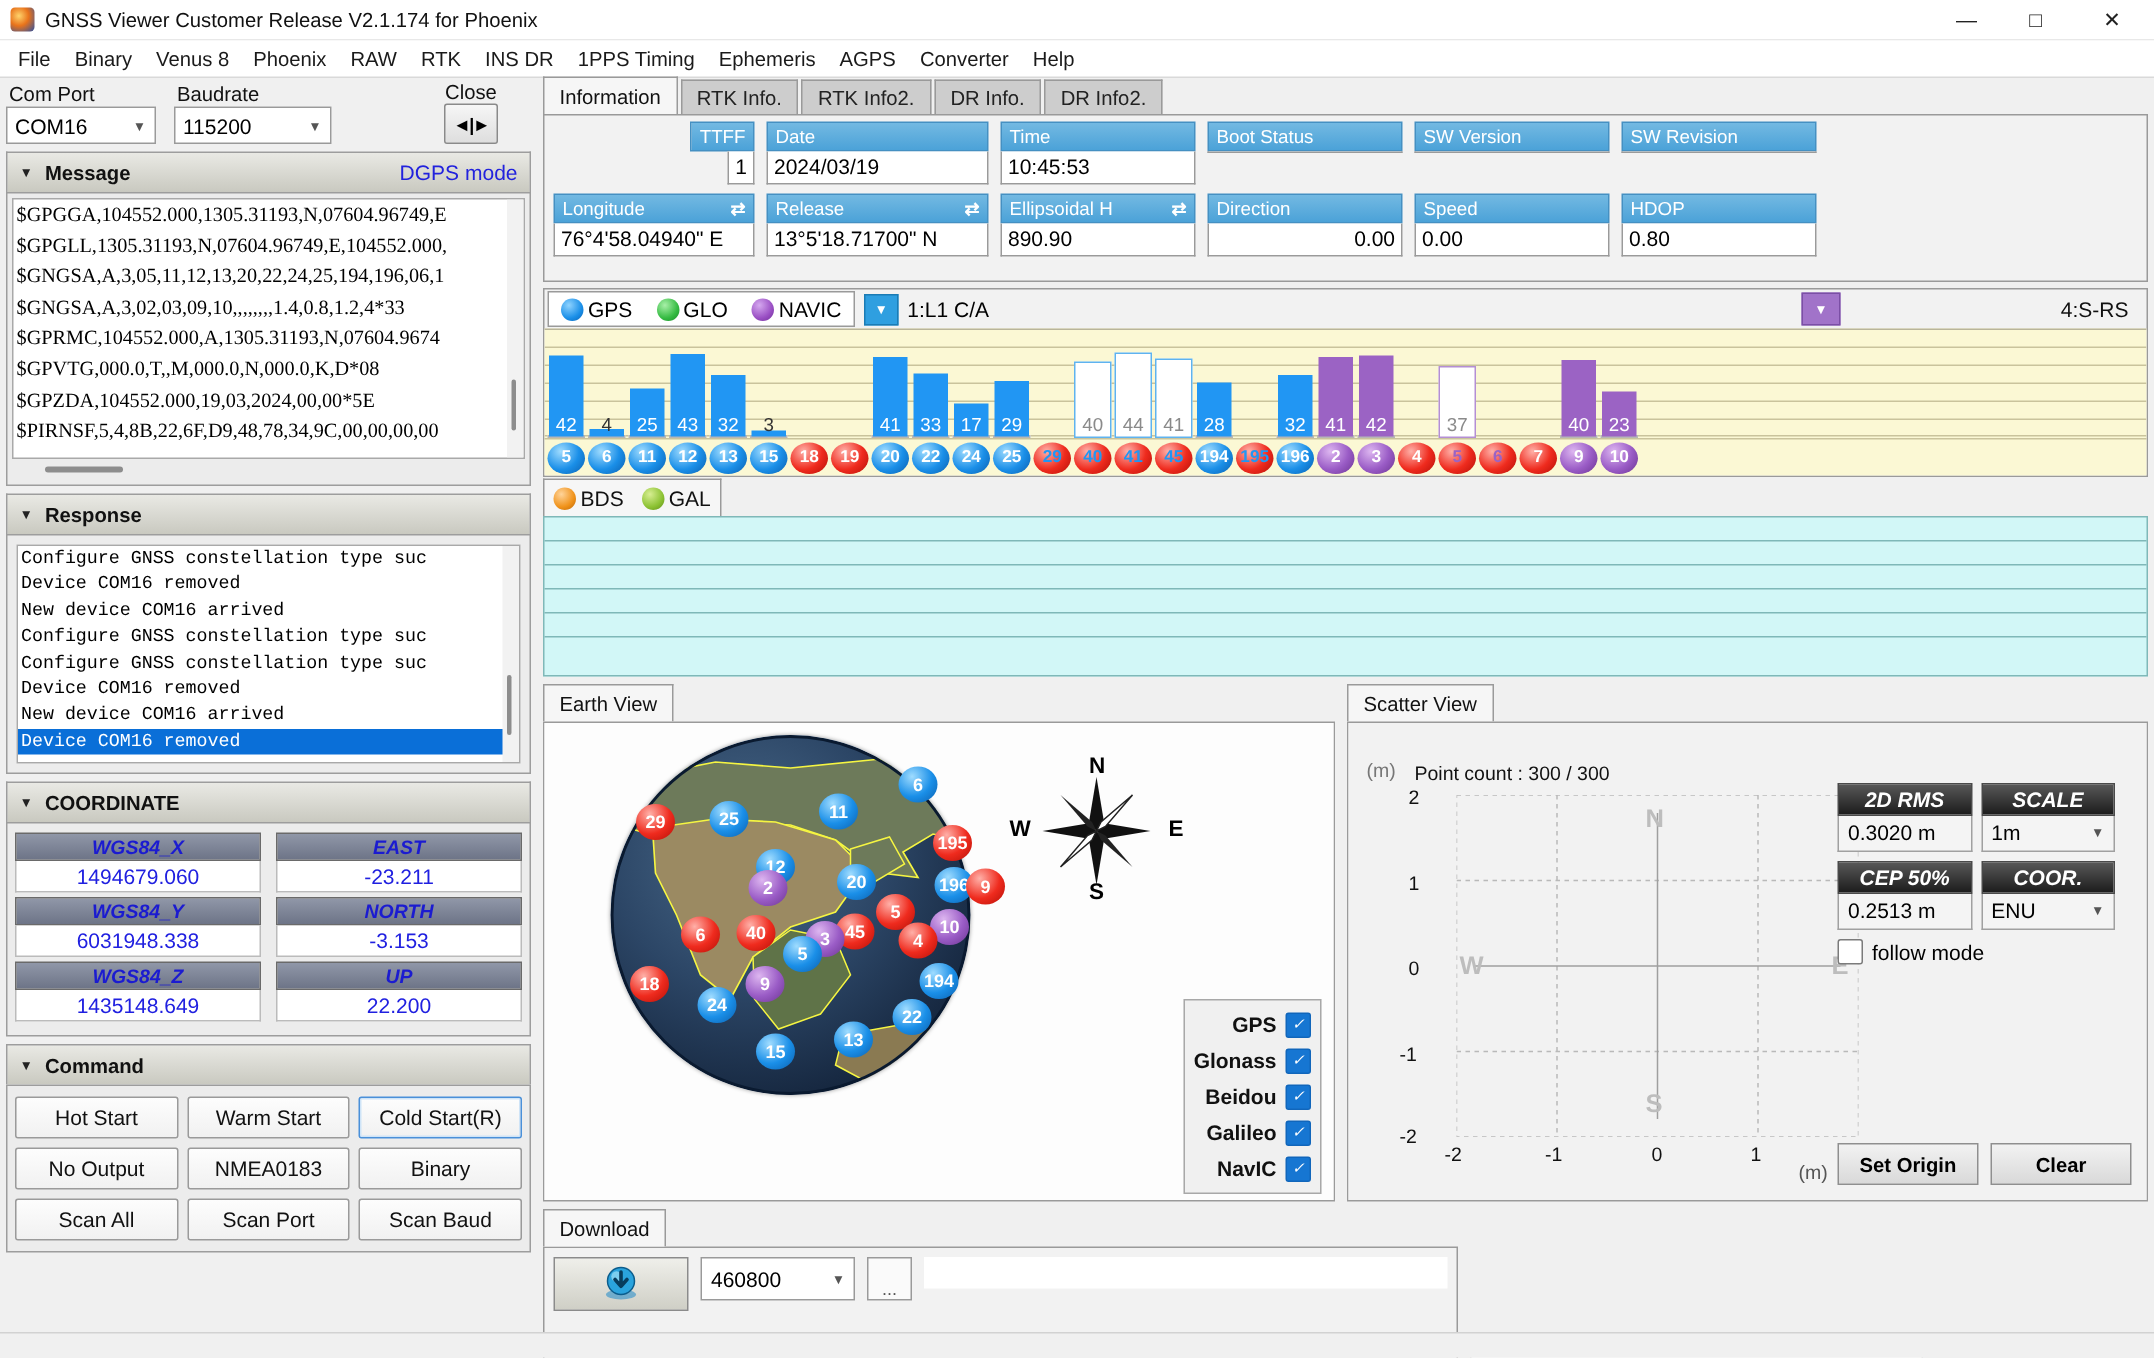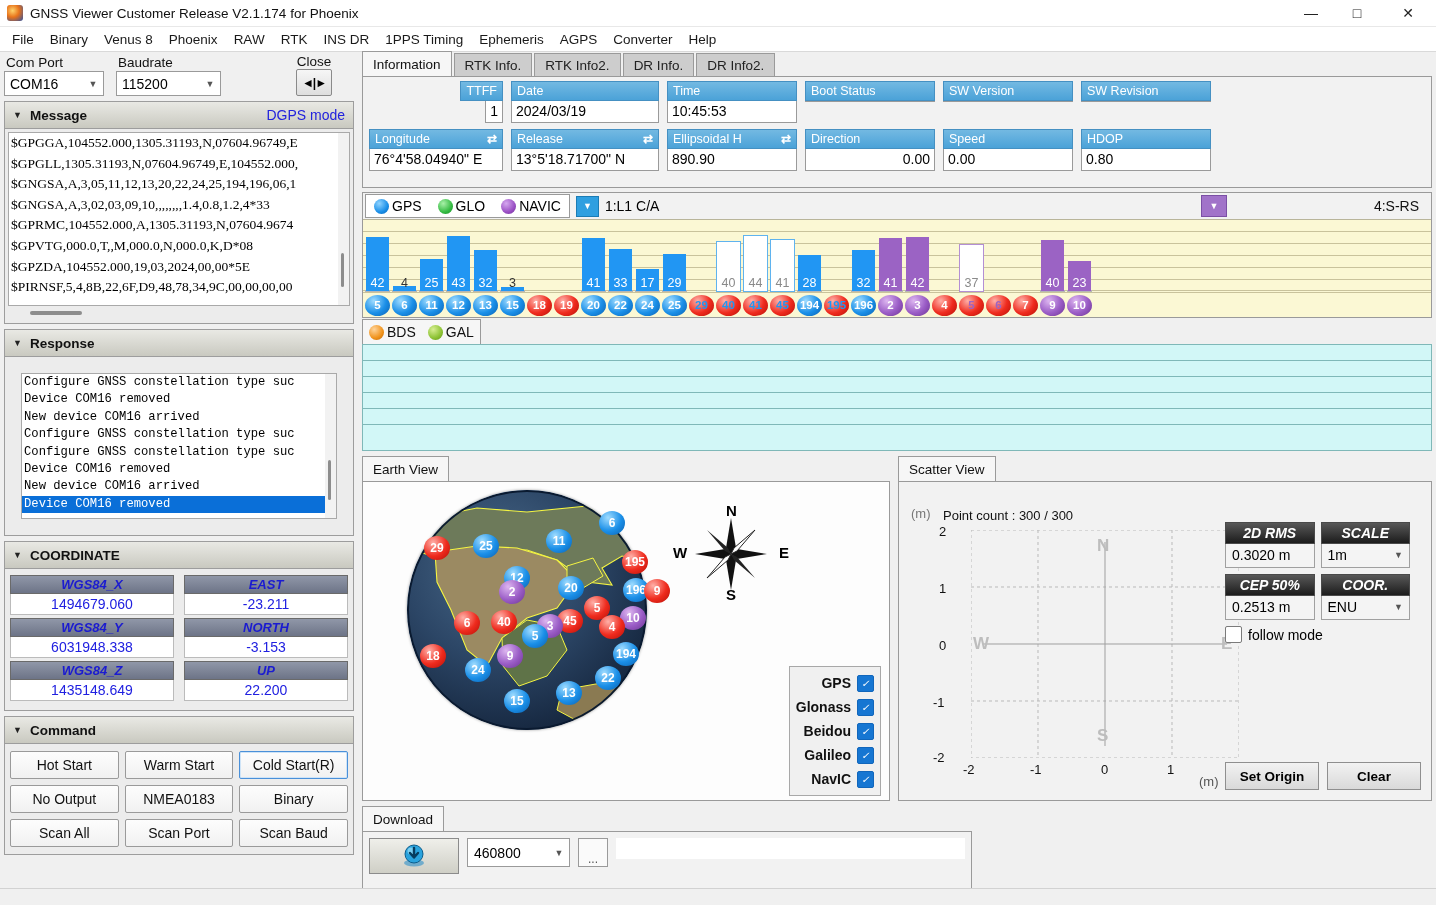--- a/index.html
+++ b/index.html
@@ -246,21 +246,21 @@
             <i style="left:22px;width:52px;"></i>
           </div>
       </div>
     </div>
 
     <div class="grp">
       <div class="grphdr">
         <span class="tri">▼</span>
         <span class="gt">Response</span>
       </div>
-      <div class="grpbody" style="padding:16px;">
+      <div class="grpbody" style="padding:6px;">
         <div class="listbox respbox" style="height:144px;">
           <div class="ln">Configure GNSS constellation type suc</div>
           <div class="ln">Device COM16 removed</div>
           <div class="ln">New device COM16 arrived</div>
           <div class="ln">Configure GNSS constellation type suc</div>
           <div class="ln">Configure GNSS constellation type suc</div>
           <div class="ln">Device COM16 removed</div>
           <div class="ln">New device COM16 arrived</div>
           <div class="ln sel">Device COM16 removed</div>
           <div class="vscroll">

